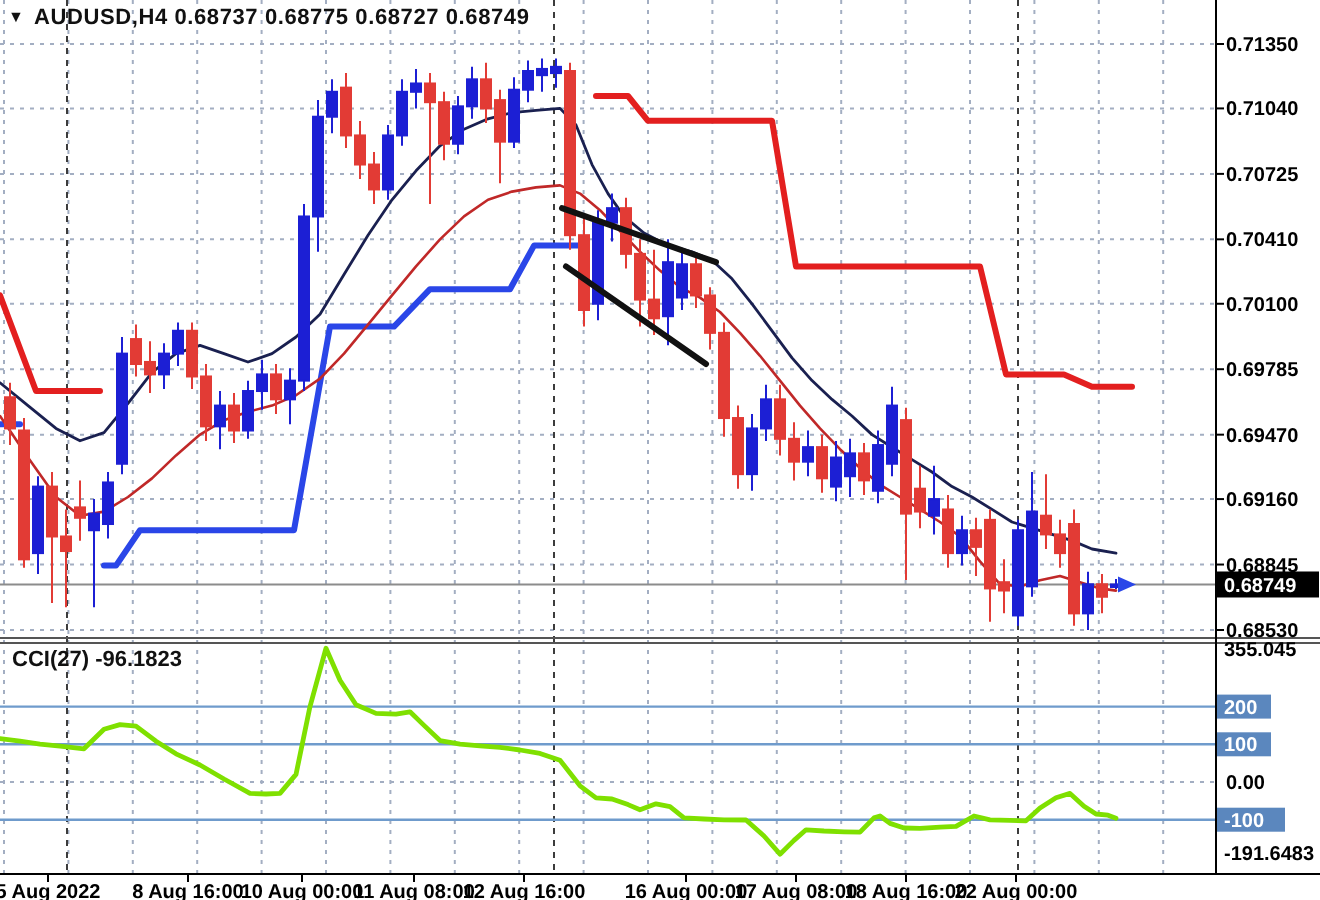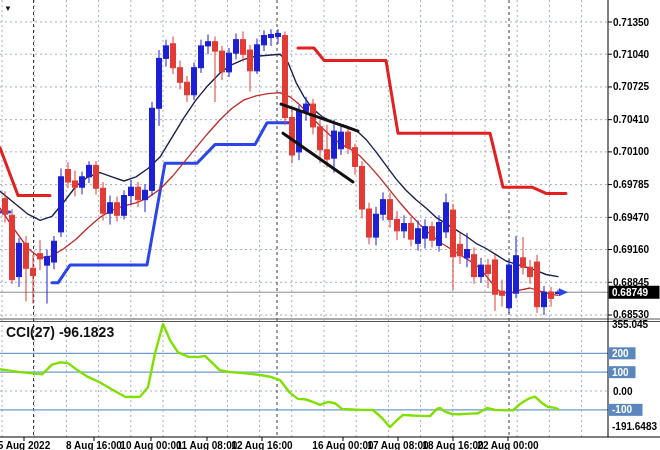--- a/index.html
+++ b/index.html
@@ -8,31 +8,34 @@
     font-family:"Liberation Sans",sans-serif;overflow:hidden;
   }
   .chart-title{
     position:absolute;top:3px;left:17px;font-size:11px;font-weight:bold;
     color:#111;white-space:nowrap;z-index:5;letter-spacing:.3px;
   }
   .dd-tri{
     position:absolute;top:5px;left:4px;font-size:8px;color:#111;z-index:5;line-height:8px;
   }
   .cci-label{
-    position:absolute;top:324px;left:6px;font-size:14px;font-weight:600;
+    position:absolute;top:324px;left:6px;font-size:11px;font-weight:600;
     color:#111;white-space:nowrap;z-index:5;
   }
   svg{position:absolute;top:0;left:0;}
   text{font-family:"Liberation Sans",sans-serif;}
 </style>
 </head>
 <body>
 
 <div class="chart-wrap">
   <span class="dd-tri">▼</span>
+  <div class="chart-title">
+    <span>AUDUSD,H4  0.68737 0.68775 0.68727 0.68749</span>
+  </div>
   <div class="cci-label">
     <span>CCI(27)</span>&nbsp;<span>-96.1823</span>
   </div>
 
   <svg id="chart-svg" width="660" height="450">
     <g id="g-grid">
         <line x1="2" y1="0" x2="2" y2="437" stroke="#a3aec2" stroke-width="1" stroke-dasharray="2,3"></line>
         <line x1="34.2" y1="0" x2="34.2" y2="437" stroke="#a3aec2" stroke-width="1" stroke-dasharray="2,3"></line>
         <line x1="66.4" y1="0" x2="66.4" y2="437" stroke="#a3aec2" stroke-width="1" stroke-dasharray="2,3"></line>
         <line x1="98.60000000000001" y1="0" x2="98.60000000000001" y2="437" stroke="#a3aec2" stroke-width="1" stroke-dasharray="2,3"></line>

